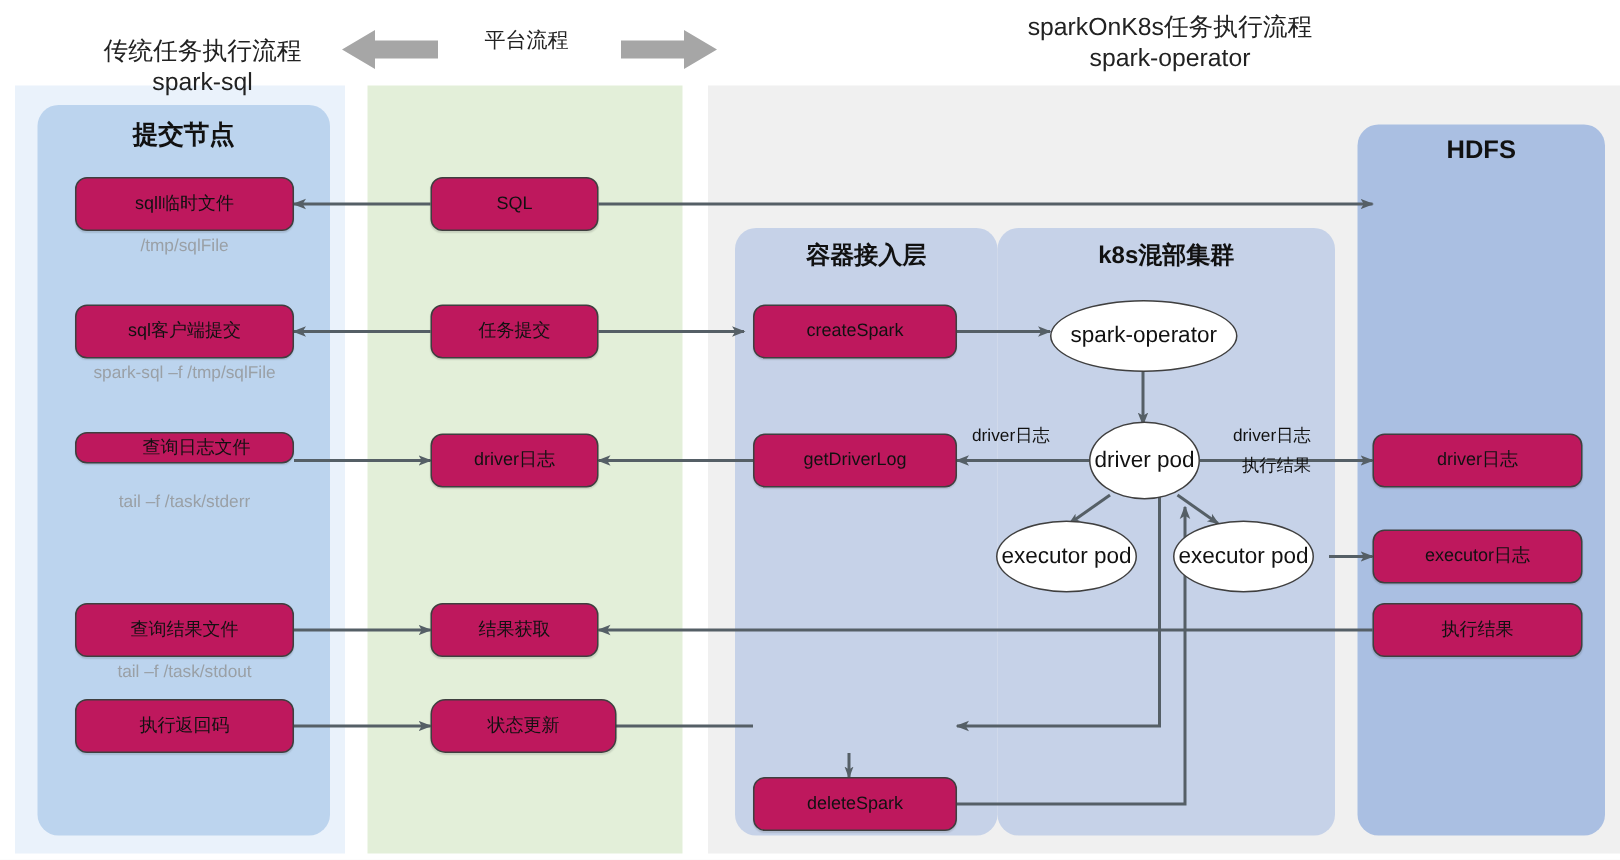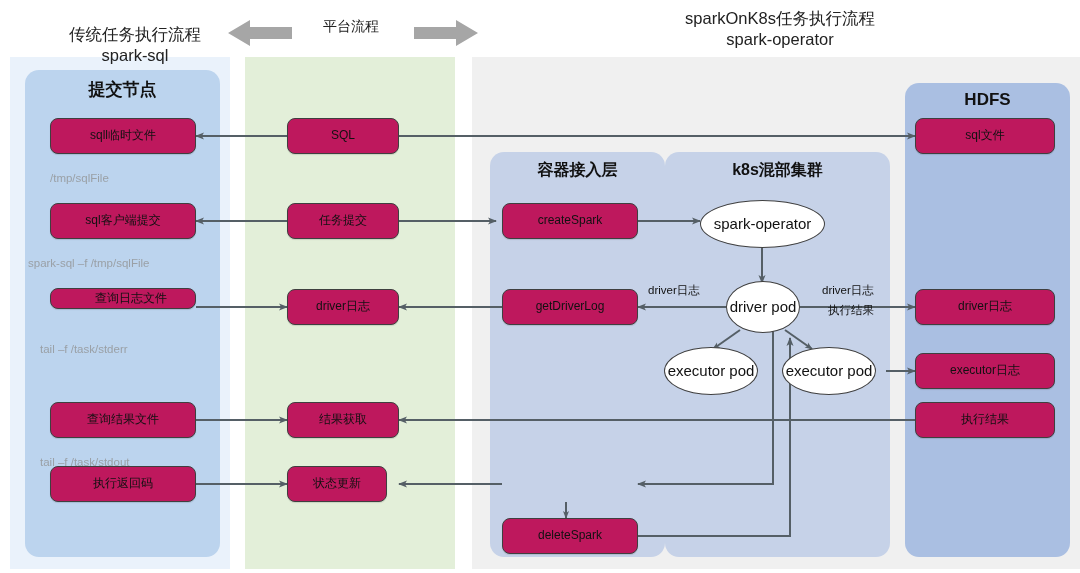--- a/index.html
+++ b/index.html
@@ -32,22 +32,22 @@
 
   
   .harrow{position:absolute;top:16px;}
 
   
   .box{position:absolute;box-sizing:border-box;background:#be185d;
        border:1.6px solid #3f3f3f;border-radius:8px;
        display:flex;align-items:center;justify-content:center;
        font-size:12px;color:#111;text-align:center;line-height:1.15;
        box-shadow:0 1px 1px rgba(0,0,0,.12);}
-  .sub{position:absolute;text-align:left;font-size:11.5px;color:#9aa0a6;
-       white-space:nowrap;margin-top:14px;}
+  .sub{position:absolute;text-align:center;font-size:11.5px;color:#9aa0a6;
+       white-space:nowrap;}
 
   
   .ell{position:absolute;box-sizing:border-box;background:#ffffff;
        border:1.5px solid #3f3f3f;border-radius:50%;
        display:flex;align-items:center;justify-content:center;
        font-size:15px;color:#111;text-align:center;line-height:1.12;}
 
   
   .elabel{position:absolute;font-size:11.5px;color:#111;white-space:nowrap;}
 
@@ -150,33 +150,32 @@
 
   <div class="box" style="left:50px;top:402px;width:146px;height:36px;">查询结果文件</div>
   <div class="sub" style="left:40px;top:442px;width:166px;">tail –f /task/stdout</div>
 
   <div class="box" style="left:50px;top:466px;width:146px;height:36px;">执行返回码</div>
 
   <div class="box" style="left:287px;top:118px;width:112px;height:36px;">SQL</div>
   <div class="box" style="left:287px;top:203px;width:112px;height:36px;">任务提交</div>
   <div class="box" style="left:287px;top:289px;width:112px;height:36px;">driver日志</div>
   <div class="box" style="left:287px;top:402px;width:112px;height:36px;">结果获取</div>
-  <div class="box" style="left:287px;top:466px;width:100px;height:36px;">状态更新</div>
+  <div class="box" style="left:287px;top:466px;width:124px;height:36px;border-radius:10px;">状态更新</div>
 
   <div class="box" style="left:502px;top:203px;width:136px;height:36px;">createSpark</div>
   <div class="box" style="left:502px;top:289px;width:136px;height:36px;">getDriverLog</div>
   <div class="box" style="left:502px;top:518px;width:136px;height:36px;">deleteSpark</div>
 
   <div class="ell" style="left:700px;top:200px;width:125px;height:48px;">spark-operator</div>
   <div class="ell" style="left:726px;top:281px;width:74px;height:52px;">driver pod</div>
   <div class="ell" style="left:664px;top:347px;width:94px;height:48px;">executor pod</div>
   <div class="ell" style="left:782px;top:347px;width:94px;height:48px;">executor pod</div>
 
   <div class="elabel" style="left:648px;top:283px;">driver日志</div>
   <div class="elabel" style="left:822px;top:283px;">driver日志</div>
   <div class="elabel" style="left:828px;top:303px;">执行结果</div>
 
-  <div class="box" style="left:915px;top:118px;width:140px;height:36px;">sql文件</div>
   <div class="box" style="left:915px;top:289px;width:140px;height:36px;">driver日志</div>
   <div class="box" style="left:915px;top:353px;width:140px;height:36px;">executor日志</div>
   <div class="box" style="left:915px;top:402px;width:140px;height:36px;">执行结果</div>
 
 </div>
 
 </body></html>

